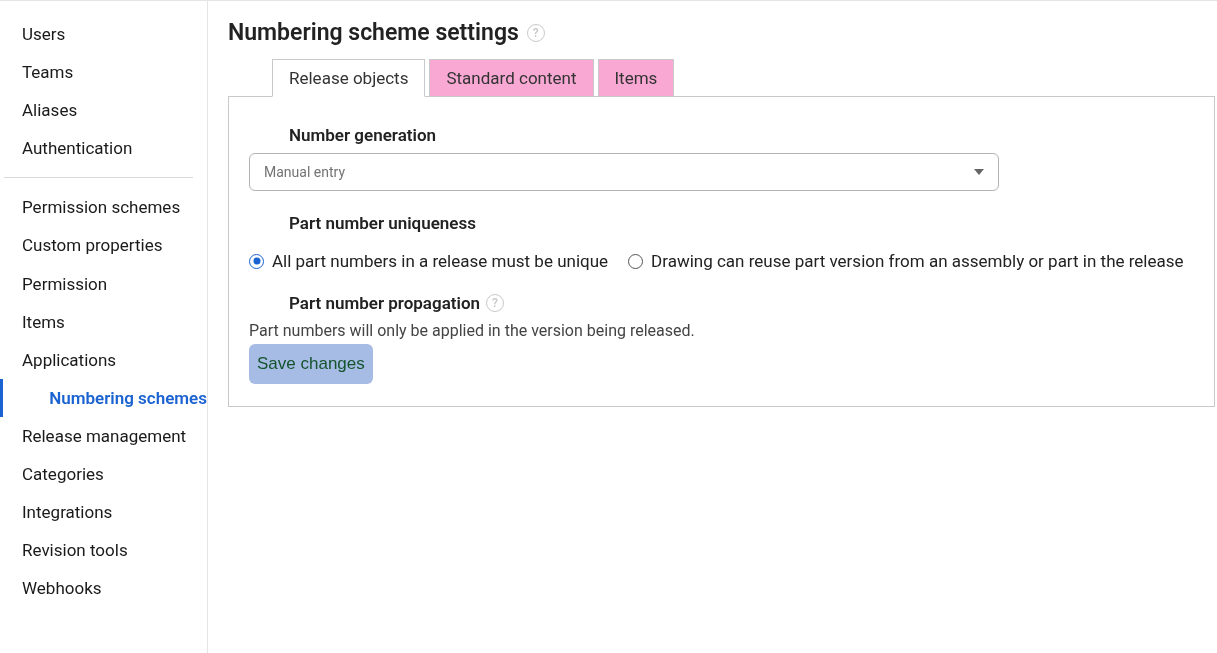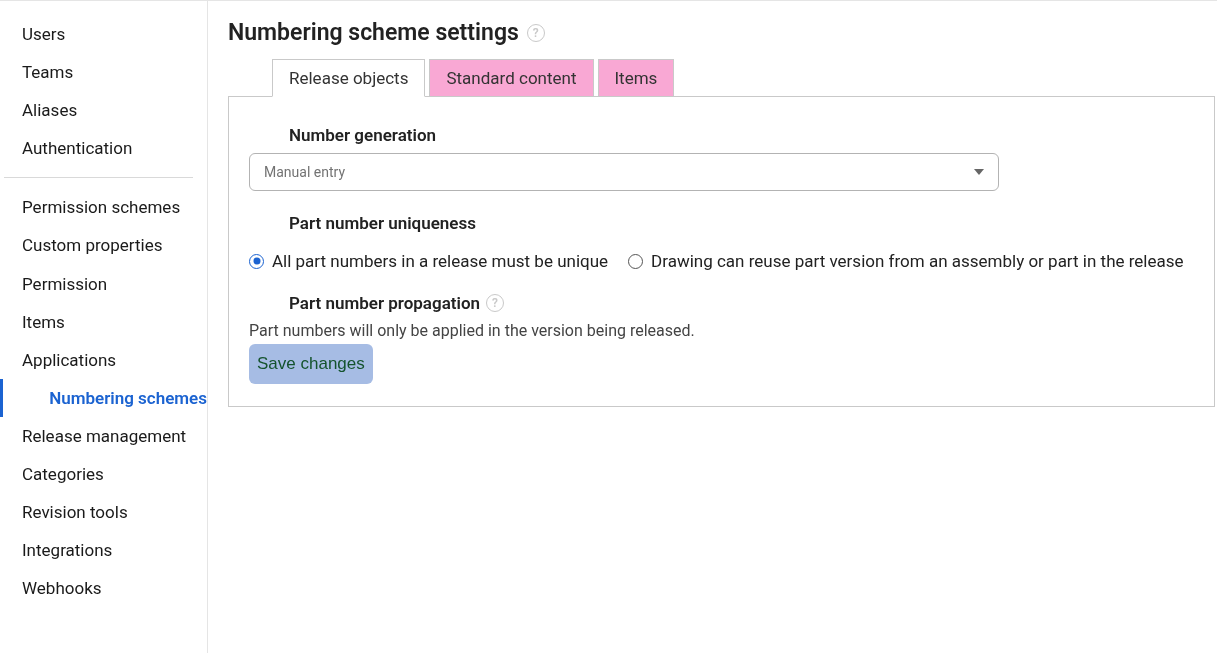--- a/index.html
+++ b/index.html
@@ -195,22 +195,22 @@
   <hr class="sidebar-divider">
 
   <div class="sidebar-item">Permission schemes</div>
   <div class="sidebar-item">Custom properties</div>
   <div class="sidebar-item">Permission</div>
   <div class="sidebar-item">Items</div>
   <div class="sidebar-item">Applications</div>
   <div class="sidebar-item active">Numbering schemes</div>
   <div class="sidebar-item">Release management</div>
   <div class="sidebar-item">Categories</div>
+  <div class="sidebar-item">Integrations</div>
   <div class="sidebar-item">Revision tools</div>
-  <div class="sidebar-item">Integrations</div>
   <div class="sidebar-item">Webhooks</div>
 </nav>
 
 <main class="main">
   <div class="page-title-row">
     <h1 class="page-title">Numbering scheme settings</h1>
     <span class="help-icon">?</span>
   </div>
 
   <div class="tabs-wrap">

